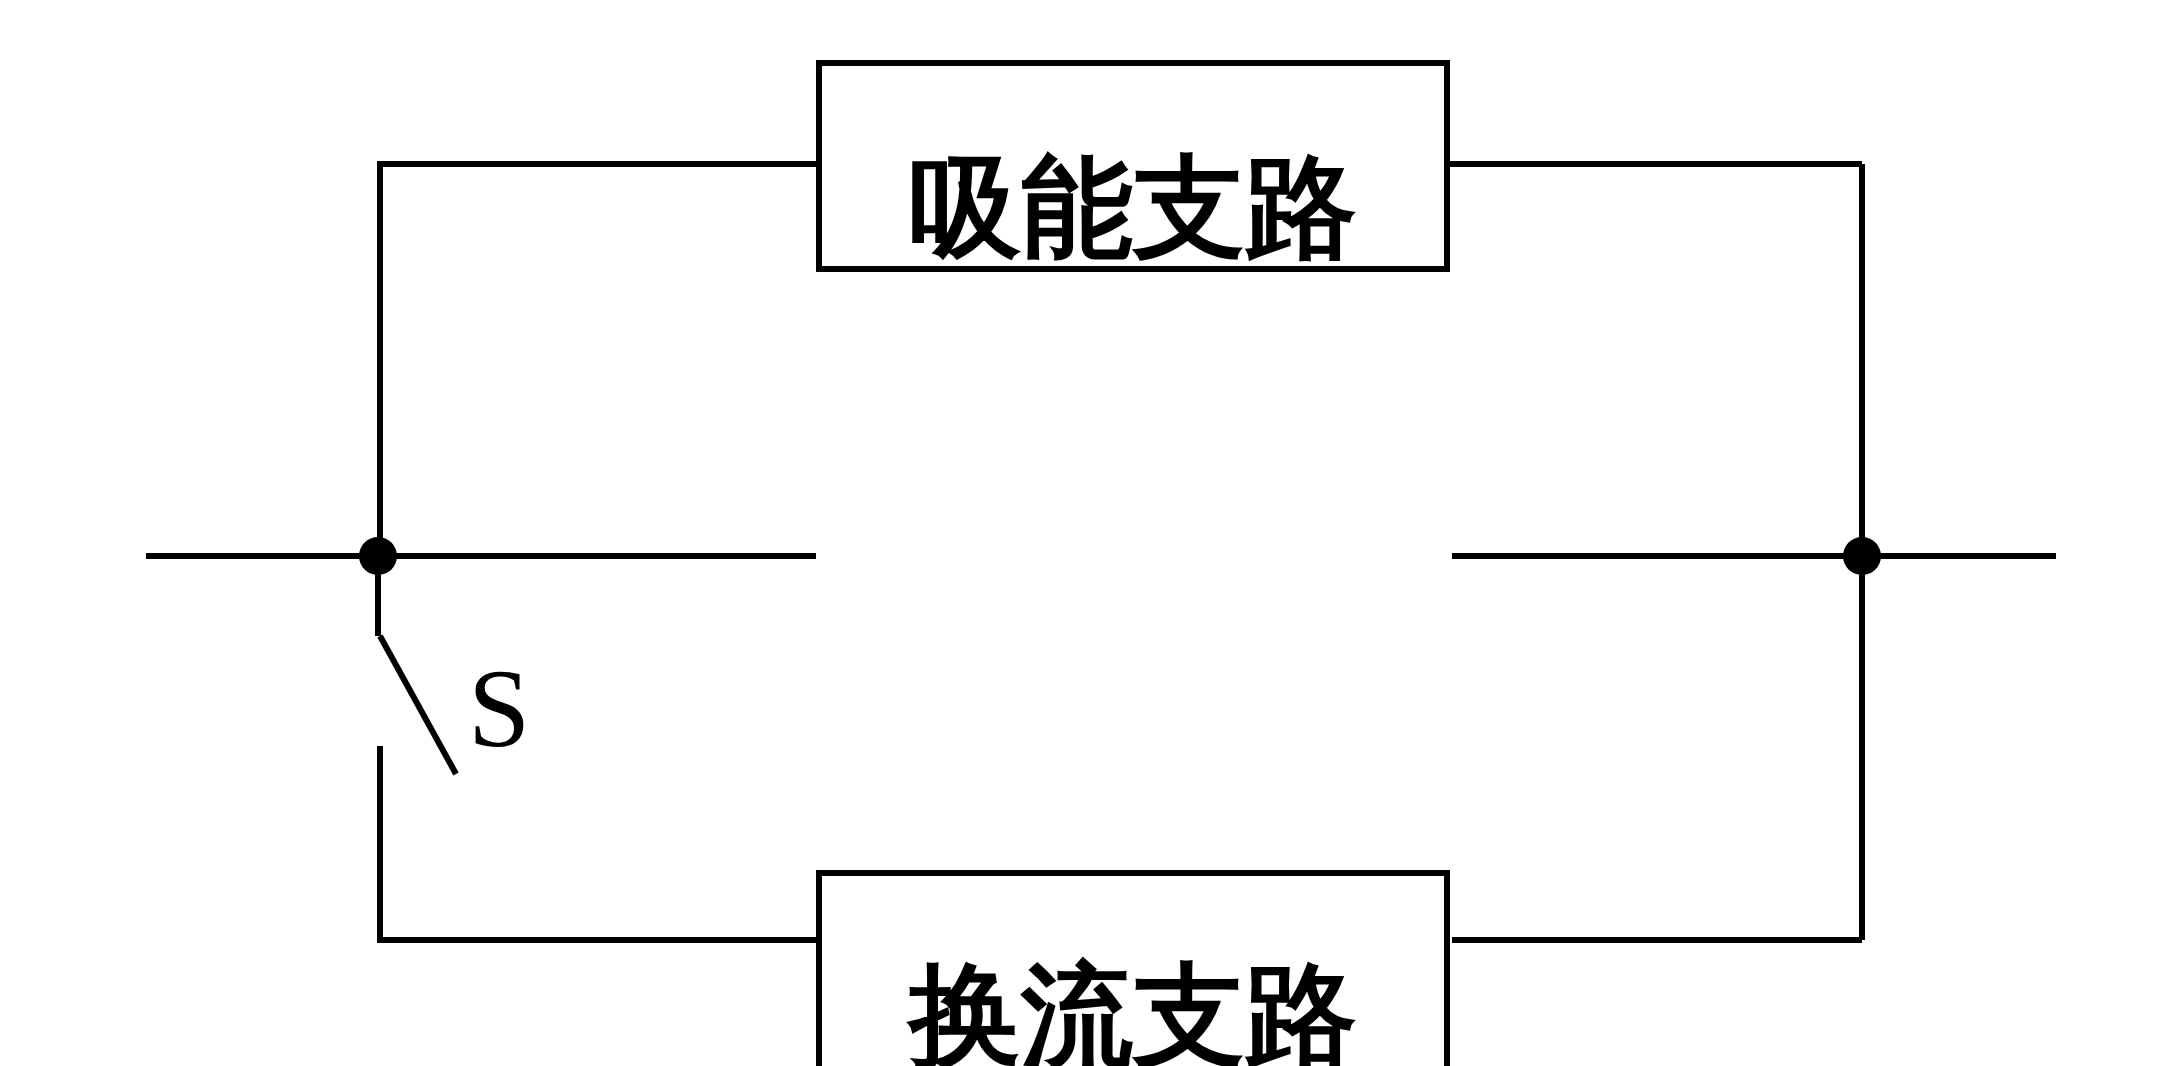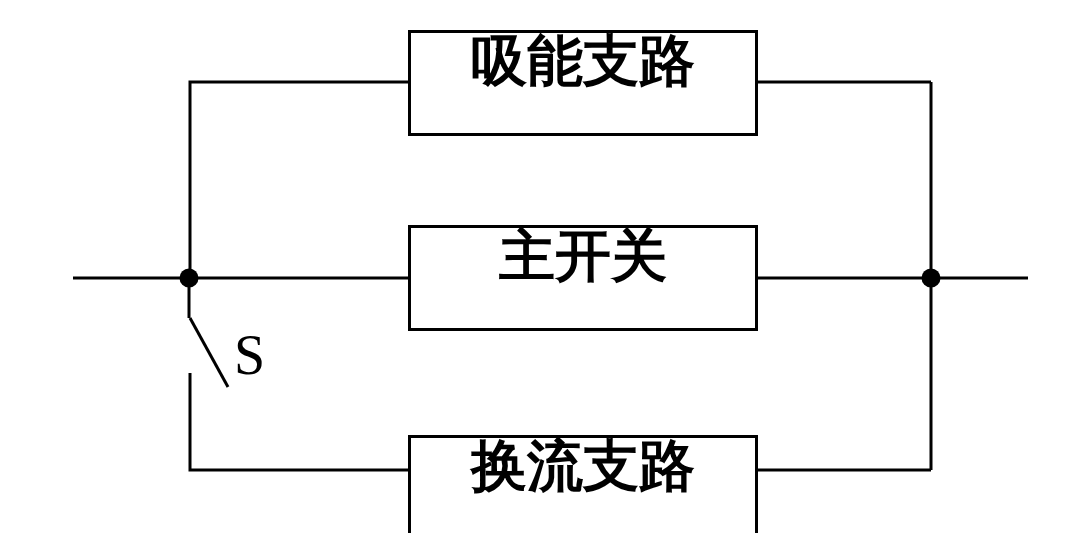--- a/index.html
+++ b/index.html
@@ -21,27 +21,27 @@
     stroke-width: 3;
     fill: none;
   }
   .wires circle {
     fill: #000000;
     stroke: none;
   }
   .block {
     position: absolute;
     left: 408px;
-    width: 350px;
+    width: 317px;
     height: 106px;
     box-sizing: border-box;
     border: 3px solid #000000;
     background: #ffffff;
     display: flex;
-    align-items: flex-start;
+    align-items: flex-end;
     justify-content: center;
   }
   .block-label {
     font-size: 56px;
     font-weight: 700;
     color: #000000;
     line-height: 1;
     white-space: nowrap;
   }
   .block-top    { top: 30px; }
@@ -87,23 +87,20 @@
     <line x1="931" y1="278" x2="1028" y2="278"></line>
 
     <circle cx="189" cy="278" r="9.5"></circle>
     <circle cx="931" cy="278" r="9.5"></circle>
   </svg>
 
   <div class="block block-top">
     <span class="block-label">吸能支路</span>
   </div>
 
-  <div class="block block-middle">
-    <span class="block-label">主开关</span>
-  </div>
 
   <div class="block block-bottom">
     <span class="block-label">换流支路</span>
   </div>
 
   <span class="switch-label">S</span>
 
 </div>
 
 </body></html>

